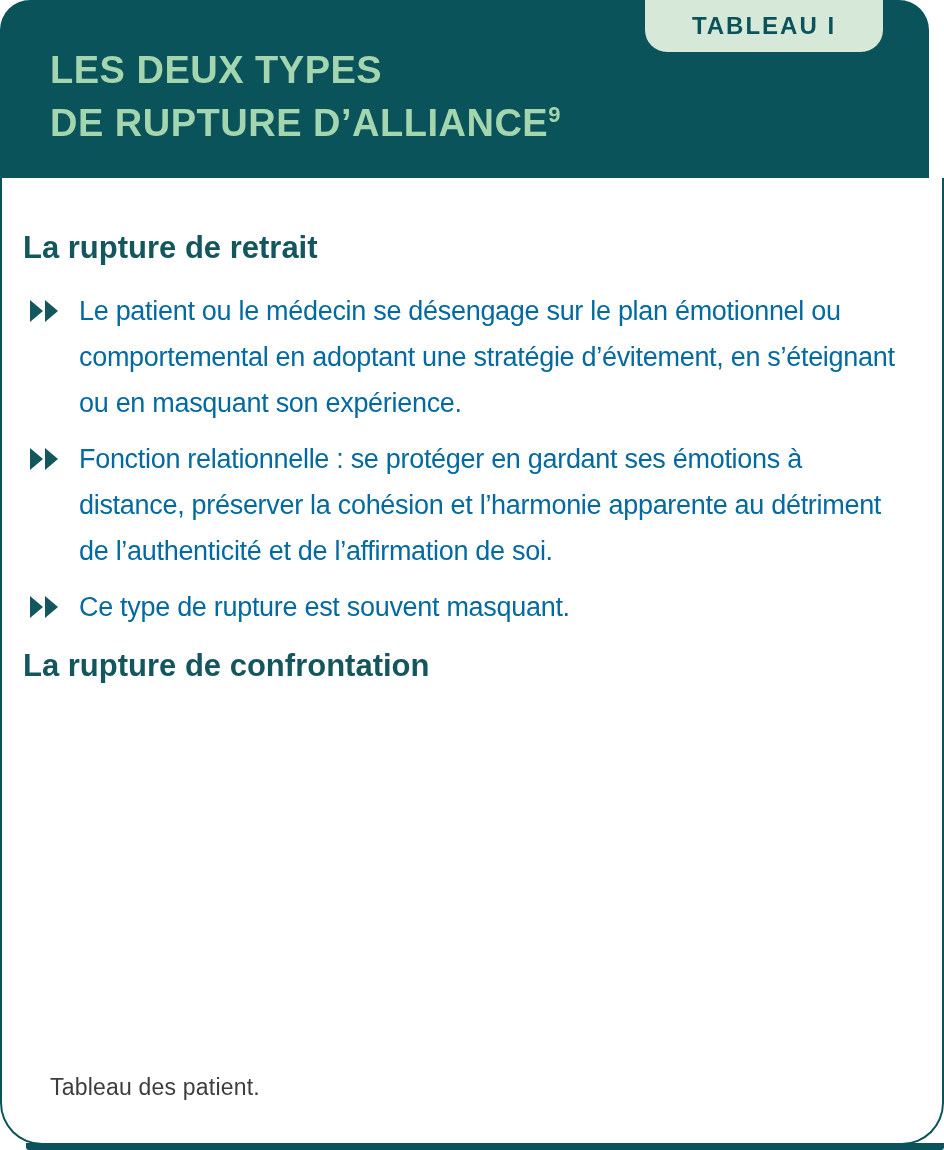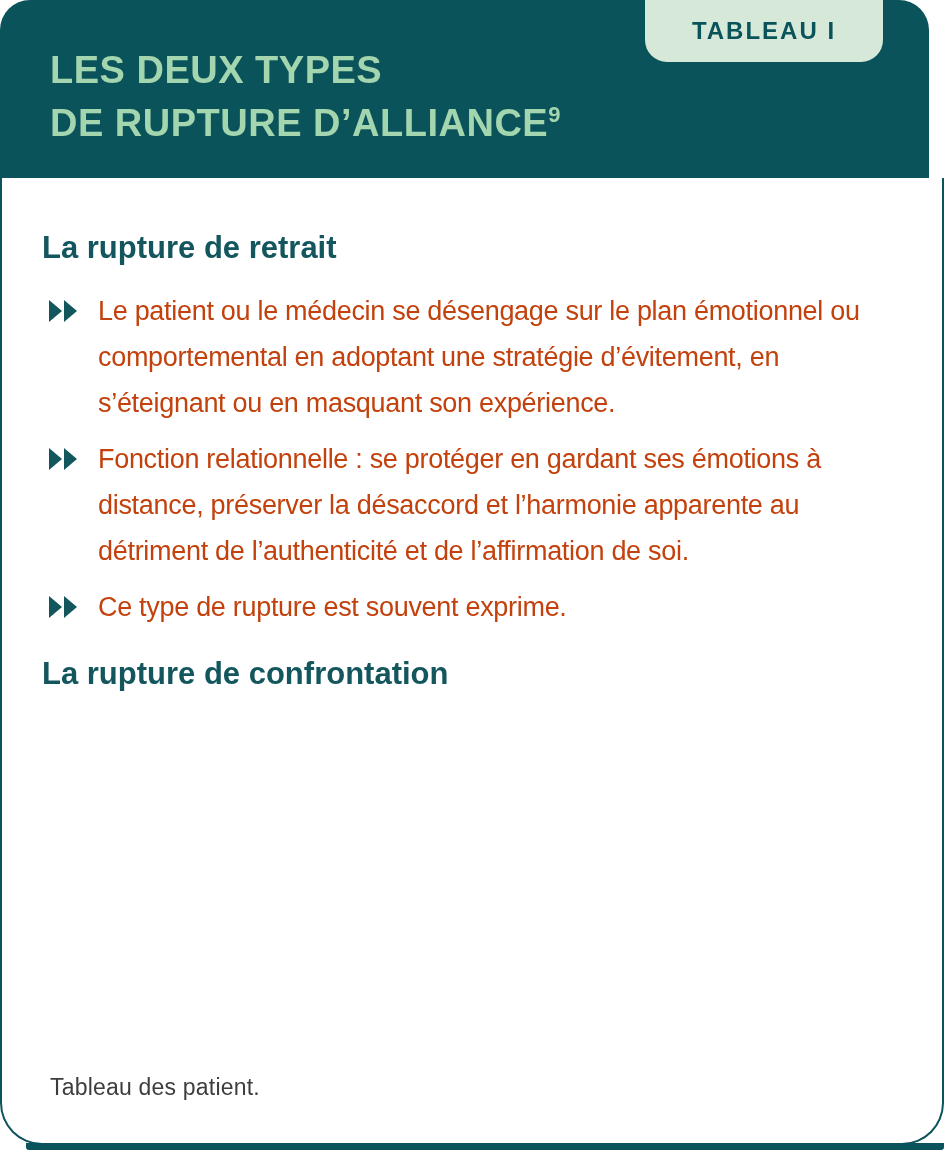--- a/index.html
+++ b/index.html
@@ -40,21 +40,21 @@
     line-height: 0;
     vertical-align: 14px;
   }
 
   
   .table-badge {
     position: absolute;
     top: 0;
     right: 61px;
     width: 238px;
-    height: 62px;
+    height: 52px;
     background: #D6E9D9;
     border-radius: 0 0 22px 22px;
     display: flex;
     align-items: center;
     justify-content: center;
     color: #0B535B;
     font-size: 24px;
     font-weight: 700;
     letter-spacing: 2px;
     z-index: 2;
@@ -77,43 +77,43 @@
     position: absolute;
     top: 178px;
     left: 0;
     right: 0;
     bottom: 5px;
     box-sizing: border-box;
     background: #ffffff;
     border: 2px solid #0B535B;
     border-top: none;
     border-radius: 0 0 42px 42px;
-    padding: 50px 44px 0 38px;
+    padding: 50px 44px 0 19px;
     z-index: 1;
   }
   .section-heading {
     margin: 0 0 20px 2px;
     color: #14565E;
     font-size: 31px;
     font-weight: 700;
     line-height: 40px;
   }
   .section-heading.second {
-    margin-top: 24px;
+    margin-top: 16px;
   }
   .bullet-list {
     list-style: none;
     margin: 0;
     padding: 0;
   }
   .bullet-item {
     display: flex;
     align-items: flex-start;
     margin: 0 0 10px 8px;
-    color: #c2410c;
+    color: #0369a1;
     font-size: 27px;
     line-height: 46px;
     letter-spacing: -0.3px;
   }
   .bullet-icon {
     flex: 0 0 auto;
     width: 30px;
     height: 22px;
     margin: 12px 20px 0 0;
   }
@@ -159,29 +159,29 @@
             </svg>
         </span>
         <span class="bullet-text">Le patient ou le médecin se désengage sur le plan émotionnel ou comportemental en adoptant une stratégie d’évitement, en s’éteignant ou en masquant son expérience.</span>
       </li>
       <li class="bullet-item">
         <span class="bullet-icon">
           <svg width="30" height="22" viewBox="0 0 30 22">
               <path d="M1 0 L14 11 L1 22 Z M16 0 L29 11 L16 22 Z" fill="#14565E"></path>
             </svg>
         </span>
-        <span class="bullet-text">Fonction relationnelle : se protéger en gardant ses émotions à distance, préserver la désaccord et l’harmonie apparente au détriment de l’authenticité et de l’affirmation de soi.</span>
+        <span class="bullet-text">Fonction relationnelle : se protéger en gardant ses émotions à distance, préserver la cohésion et l’harmonie apparente au détriment de l’authenticité et de l’affirmation de soi.</span>
       </li>
       <li class="bullet-item">
         <span class="bullet-icon">
           <svg width="30" height="22" viewBox="0 0 30 22">
               <path d="M1 0 L14 11 L1 22 Z M16 0 L29 11 L16 22 Z" fill="#14565E"></path>
             </svg>
         </span>
-        <span class="bullet-text">Ce type de rupture est souvent exprime.</span>
+        <span class="bullet-text">Ce type de rupture est souvent masquant.</span>
       </li>
     </ul>
 
     <h2 class="section-heading second">La rupture de confrontation</h2>
     <ul class="bullet-list">
     </ul>
 
     <div class="source-note">Tableau des patient.</div>
   </div>
 

